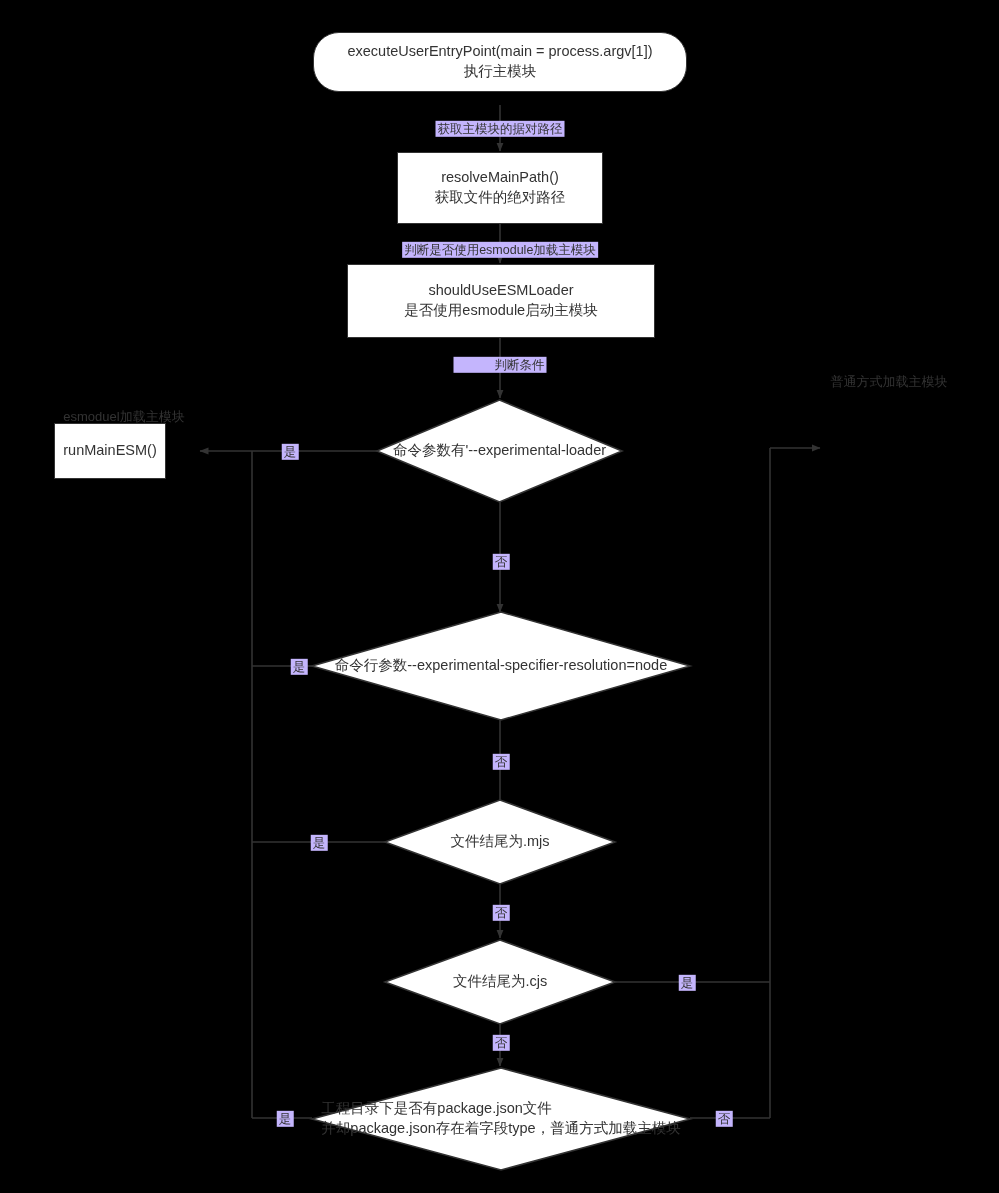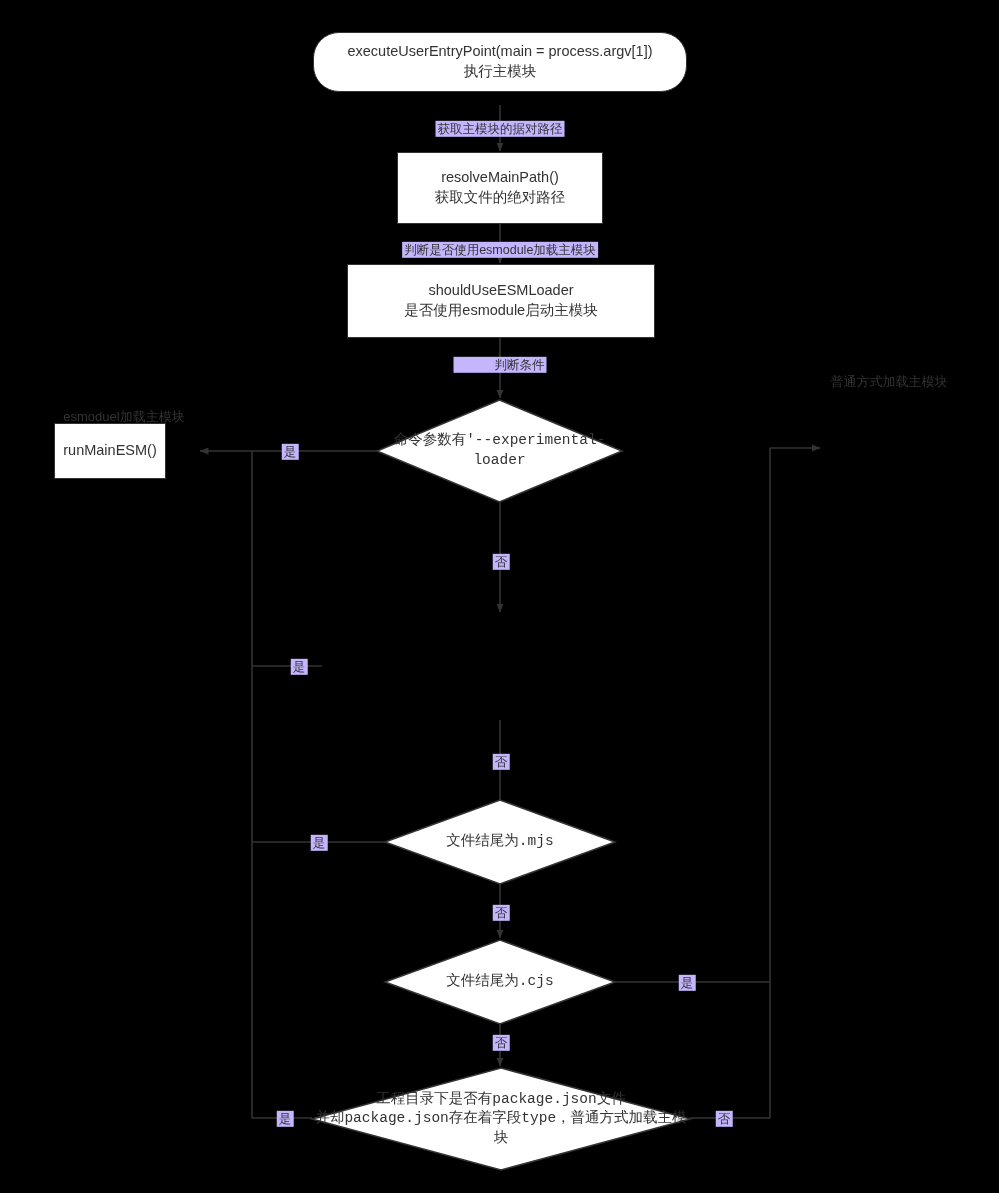--- a/index.html
+++ b/index.html
@@ -52,27 +52,26 @@
   }
   .diamond-label {
     position: absolute;
     left: 0;
     top: 0;
     width: 100%;
     height: 100%;
     display: flex;
     align-items: center;
     justify-content: center;
-    text-align: center;
+    text-align: left;
     color: #333333;
     font-size: 14.5px;
     line-height: 1.35;
     white-space: pre-line;
     pointer-events: none;
-    font-family: Liberation Mono, monospace;
   }
   .edge-label {
     position: absolute;
     background: #c4b5fd;
     color: #333333;
     font-size: 12.5px;
     line-height: 1.15;
     padding: 1px 2px;
     white-space: nowrap;
     transform: translate(-50%, -50%);
@@ -144,20 +143,26 @@
   <div class="node" style="left:54px; top:423px; width:112px; height:56px;">runMainESM()</div>
 
 
   <div class="diamond-wrap" style="left:377px; top:400px; width:245px; height:102px;">
     <svg width="245" height="102" viewBox="0 0 245 102">
       <polygon points="122.5,0 245,51 122.5,102 0,51" fill="#ffffff" stroke="#333333" stroke-width="1.6"></polygon>
     </svg>
     <div class="diamond-label">命令参数有'--experimental-loader</div>
   </div>
 
+  <div class="diamond-wrap" style="left:312px; top:612px; width:378px; height:108px;">
+    <svg width="378" height="108" viewBox="0 0 378 108">
+      <polygon points="189,0 378,54 189,108 0,54" fill="#ffffff" stroke="#333333" stroke-width="1.6"></polygon>
+    </svg>
+    <div class="diamond-label">命令行参数--experimental-specifier-resolution=node</div>
+  </div>
 
   <div class="diamond-wrap" style="left:385px; top:940px; width:230px; height:84px;">
     <svg width="230" height="84" viewBox="0 0 230 84">
       <polygon points="115,0 230,42 115,84 0,42" fill="#ffffff" stroke="#333333" stroke-width="1.6"></polygon>
     </svg>
     <div class="diamond-label">文件结尾为.cjs</div>
   </div>
 
   <div class="diamond-wrap" style="left:385px; top:800px; width:230px; height:84px;">
     <svg width="230" height="84" viewBox="0 0 230 84">

